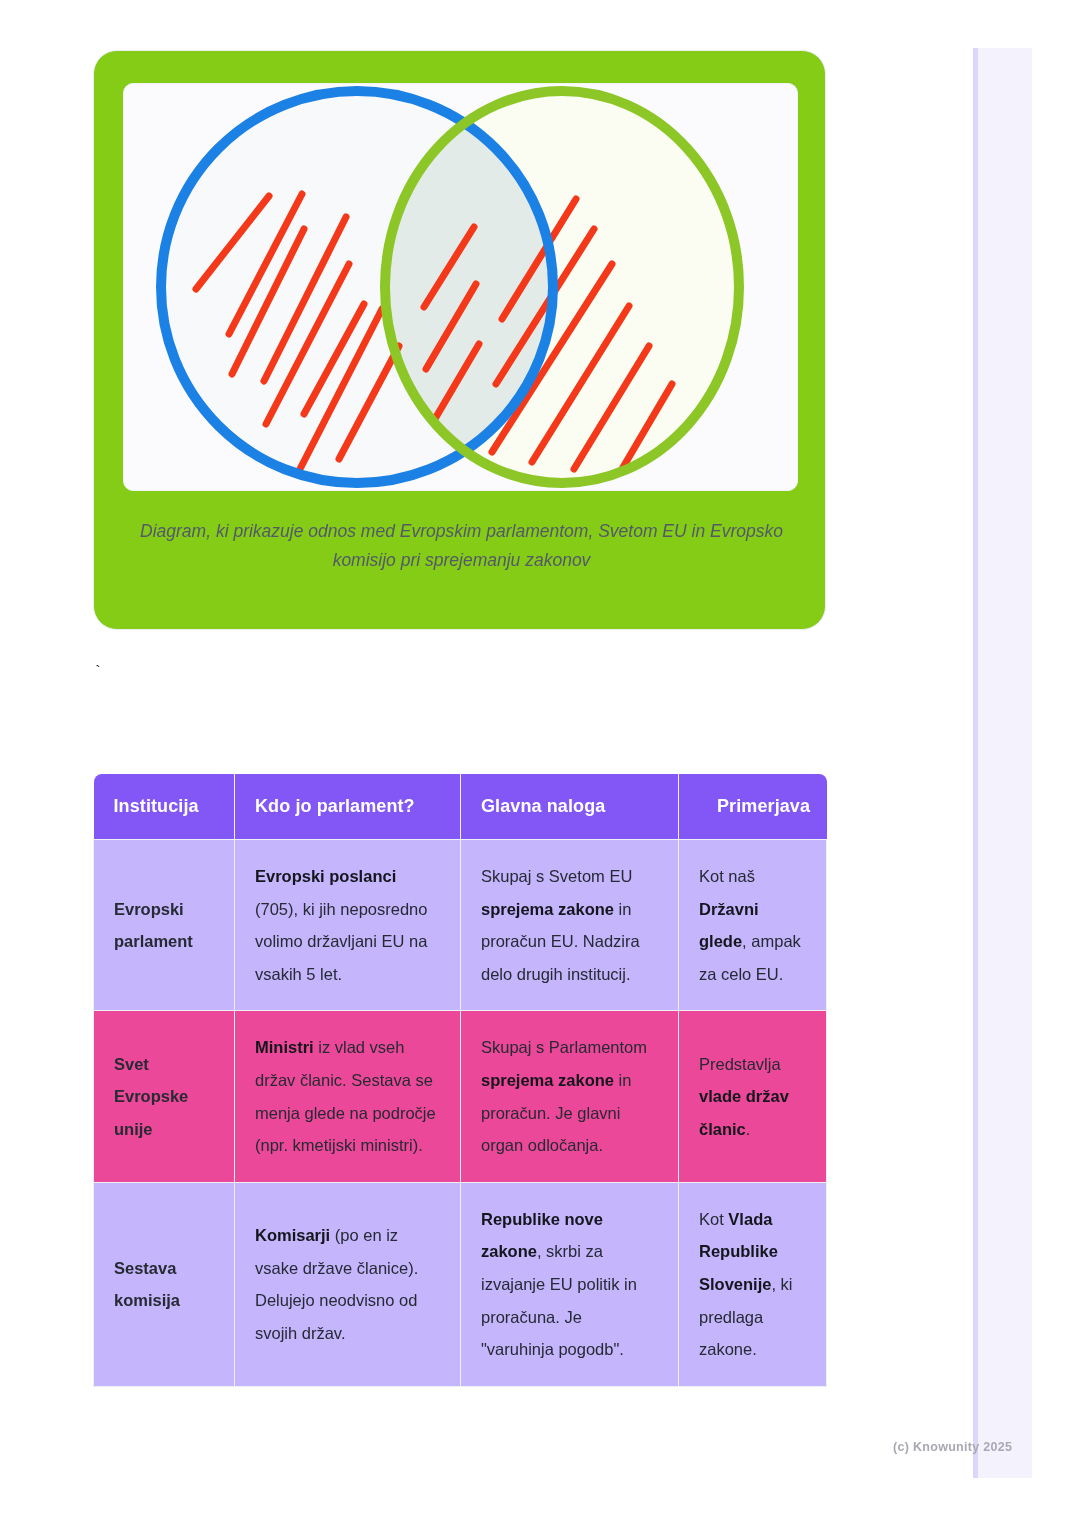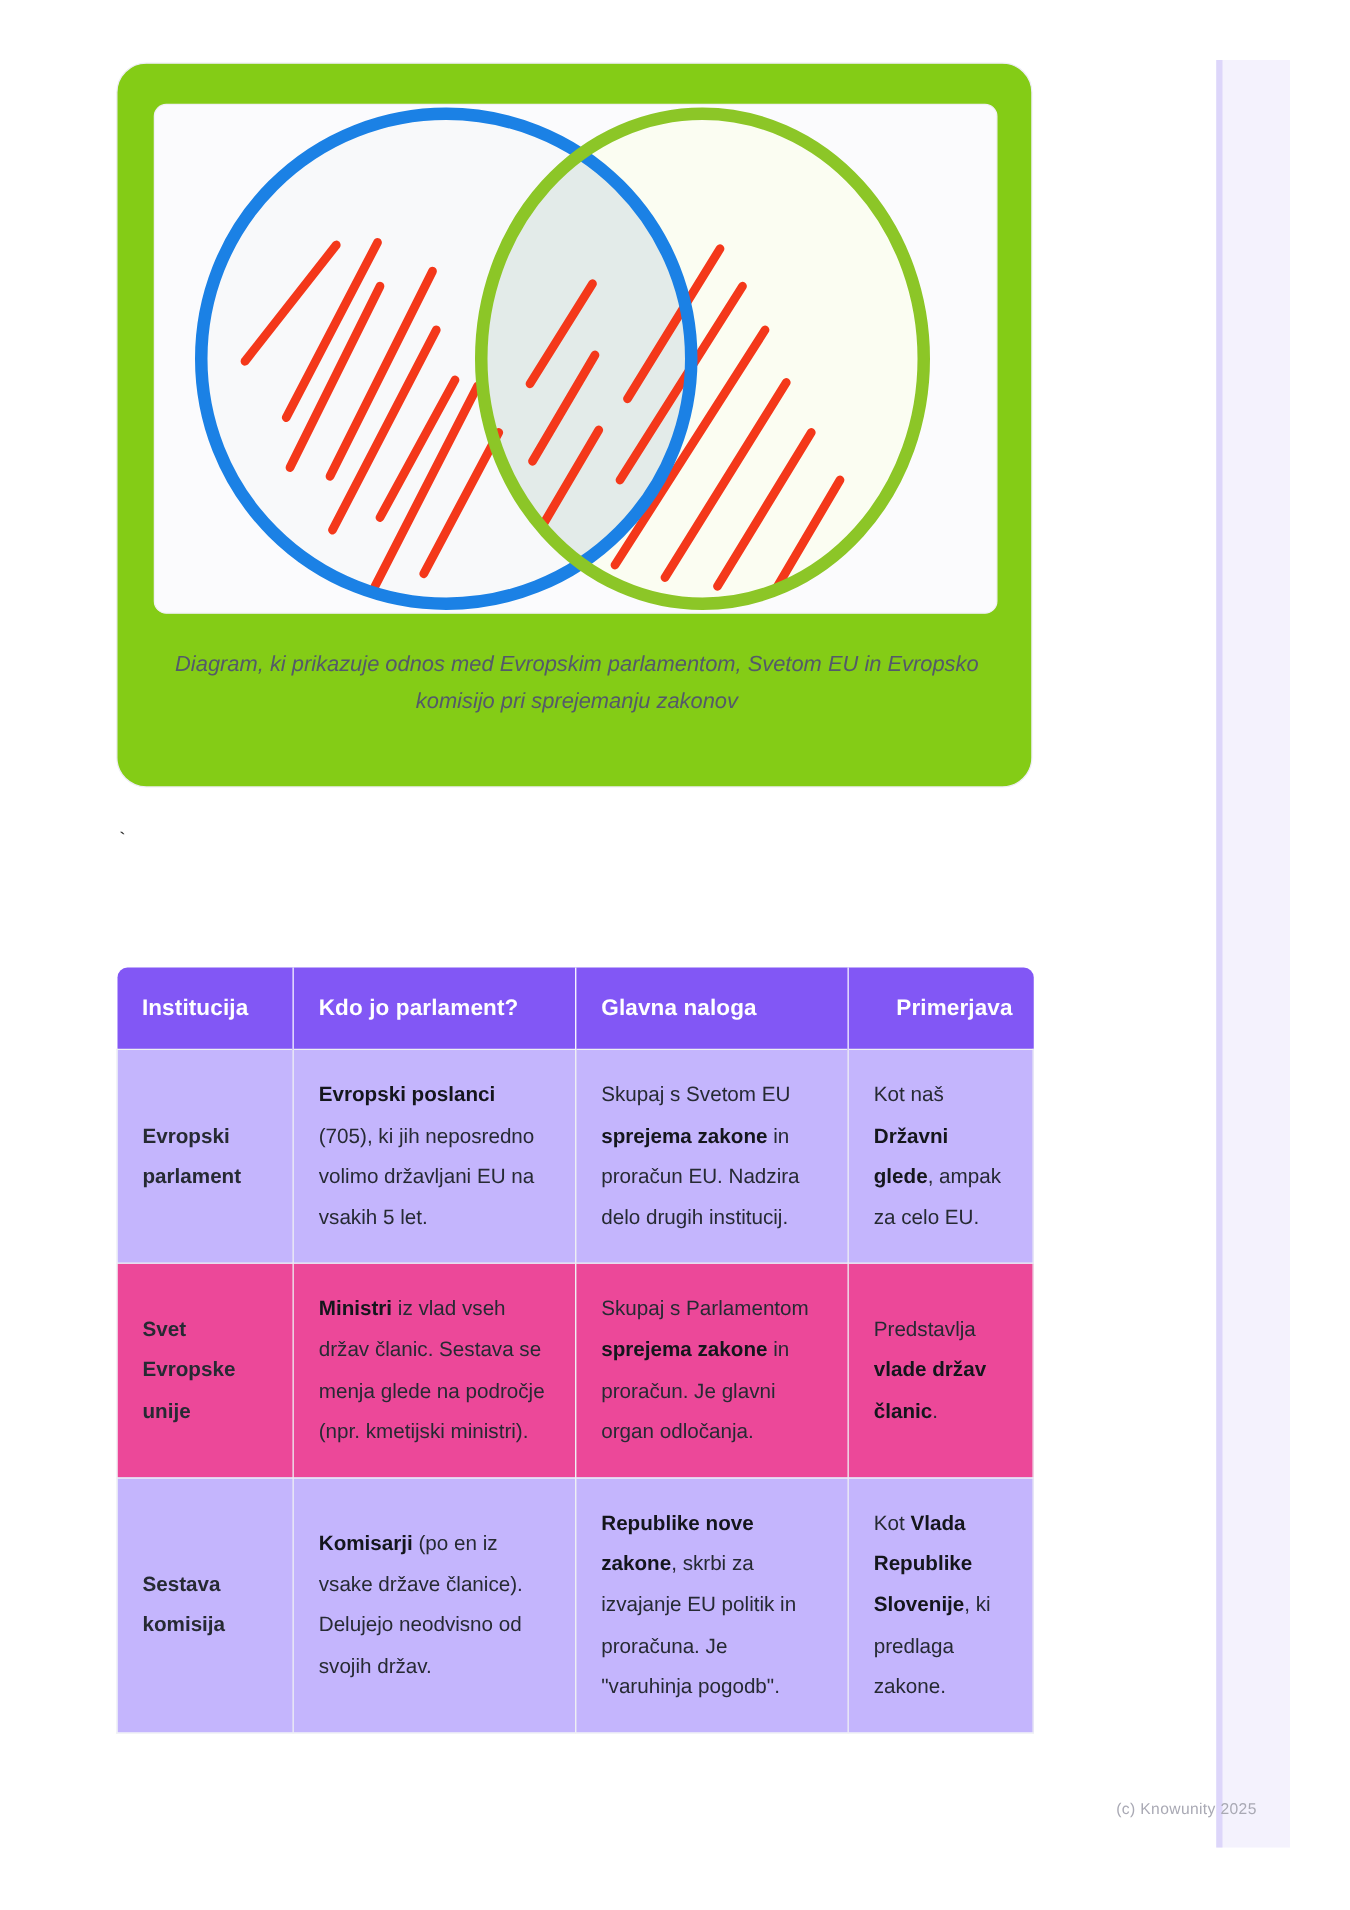--- a/index.html
+++ b/index.html
@@ -127,20 +127,21 @@
   
   #watermark {
     position: absolute;
     left: 893px;
     top: 1440px;
     font-size: 12.5px;
     color: #a9a9b4;
     letter-spacing: .3px;
     white-space: nowrap;
     font-family: "Liberation Sans", sans-serif;
+    font-weight: bold;
   }
 </style>
 </head>
 <body>
 
 <div id="right-rail"></div>
 <div id="right-rail-edge"></div>
 
 <div id="diagram-card">
 

